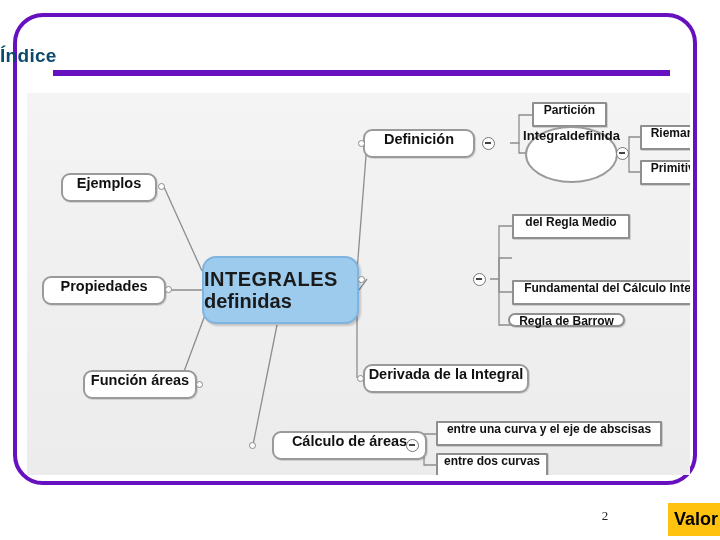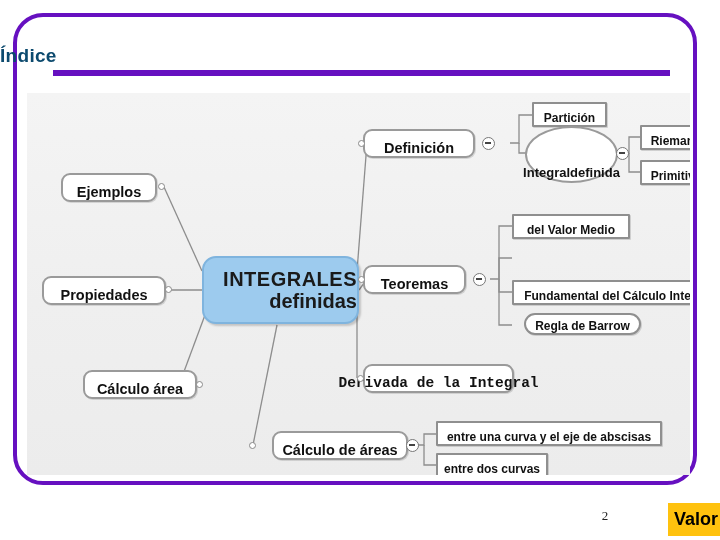--- a/index.html
+++ b/index.html
@@ -63,21 +63,21 @@
   #mindmap-svg {
     position: absolute;
     left: 0; top: 0;
   }
 
   
   .node {
     position: absolute;
     box-sizing: border-box;
     display: flex;
-    align-items: flex-end;
+    align-items: flex-start;
     justify-content: center;
     text-align: center;
     color: #111111;
     font-weight: bold;
     line-height: 1.12;
     white-space: nowrap;
   }
 
   
   .node.round {
@@ -233,21 +233,21 @@
     <span>Ejemplos</span>
   </div>
   <div class="conn-dot" style="left:131px; top:90px;"></div>
 
   <div class="node round" style="left:15px; top:183px; width:124px; height:29px;">
     <span>Propiedades</span>
   </div>
   <div class="conn-dot" style="left:138px; top:193px;"></div>
 
   <div class="node round" style="left:56px; top:277px; width:114px; height:29px;">
-    <span>Cálculo área</span>
+    <span>Función áreas</span>
   </div>
   <div class="conn-dot" style="left:169px; top:288px;"></div>
 
   <div class="node round" style="left:336px; top:36px; width:112px; height:29px;">
     <span>Definición</span>
   </div>
   <div class="conn-dot" style="left:331px; top:47px;"></div>
   <div class="collapse-btn" style="left:455px; top:44px;"></div>
 
   <div class="node square" style="left:505px; top:9px; width:75px; height:25px;">
@@ -260,42 +260,39 @@
   </div>
   <div class="collapse-btn" style="left:589px; top:54px;"></div>
 
   <div class="node square" style="left:613px; top:32px; width:72px; height:25px;">
     <span>Riemann</span>
   </div>
   <div class="node square" style="left:613px; top:67px; width:72px; height:25px;">
     <span>Primitiva</span>
   </div>
 
-  <div class="node round" style="left:336px; top:172px; width:103px; height:29px;">
-    <span>Teoremas</span>
-  </div>
   <div class="conn-dot" style="left:331px; top:183px;"></div>
   <div class="collapse-btn" style="left:446px; top:180px;"></div>
 
   <div class="node square" style="left:485px; top:121px; width:118px; height:25px;">
-    <span>del Valor Medio</span>
+    <span>del Regla Medio</span>
   </div>
   <div class="node square" style="left:485px; top:187px; width:213px; height:25px;">
     <span>Fundamental del Cálculo Integral</span>
   </div>
-  <div class="node square" style="left:497px; top:220px; width:117px; height:22px;border-radius:11px;">
+  <div class="node square" style="left:481px; top:220px; width:117px; height:14px;border-radius:11px;">
     <span>Regla de Barrow</span>
   </div>
 
-  <div class="node round" style="left:336px; top:271px; width:151px; height:29px;font-family:Liberation Mono, monospace;">
+  <div class="node round" style="left:336px; top:271px; width:166px; height:29px;">
     <span>Derivada de la Integral</span>
   </div>
   <div class="conn-dot" style="left:330px; top:282px;"></div>
 
-  <div class="node round" style="left:245px; top:338px; width:136px; height:29px;">
+  <div class="node round" style="left:245px; top:338px; width:155px; height:29px;">
     <span>Cálculo de áreas</span>
   </div>
   <div class="conn-dot" style="left:222px; top:349px;"></div>
   <div class="collapse-btn" style="left:379px; top:346px;"></div>
 
   <div class="node square" style="left:409px; top:360px; width:112px; height:25px;">
     <span>entre dos curvas</span>
   </div>
   <div class="node square" style="left:409px; top:328px; width:226px; height:25px;">
     <span>entre una curva y el eje de abscisas</span>

